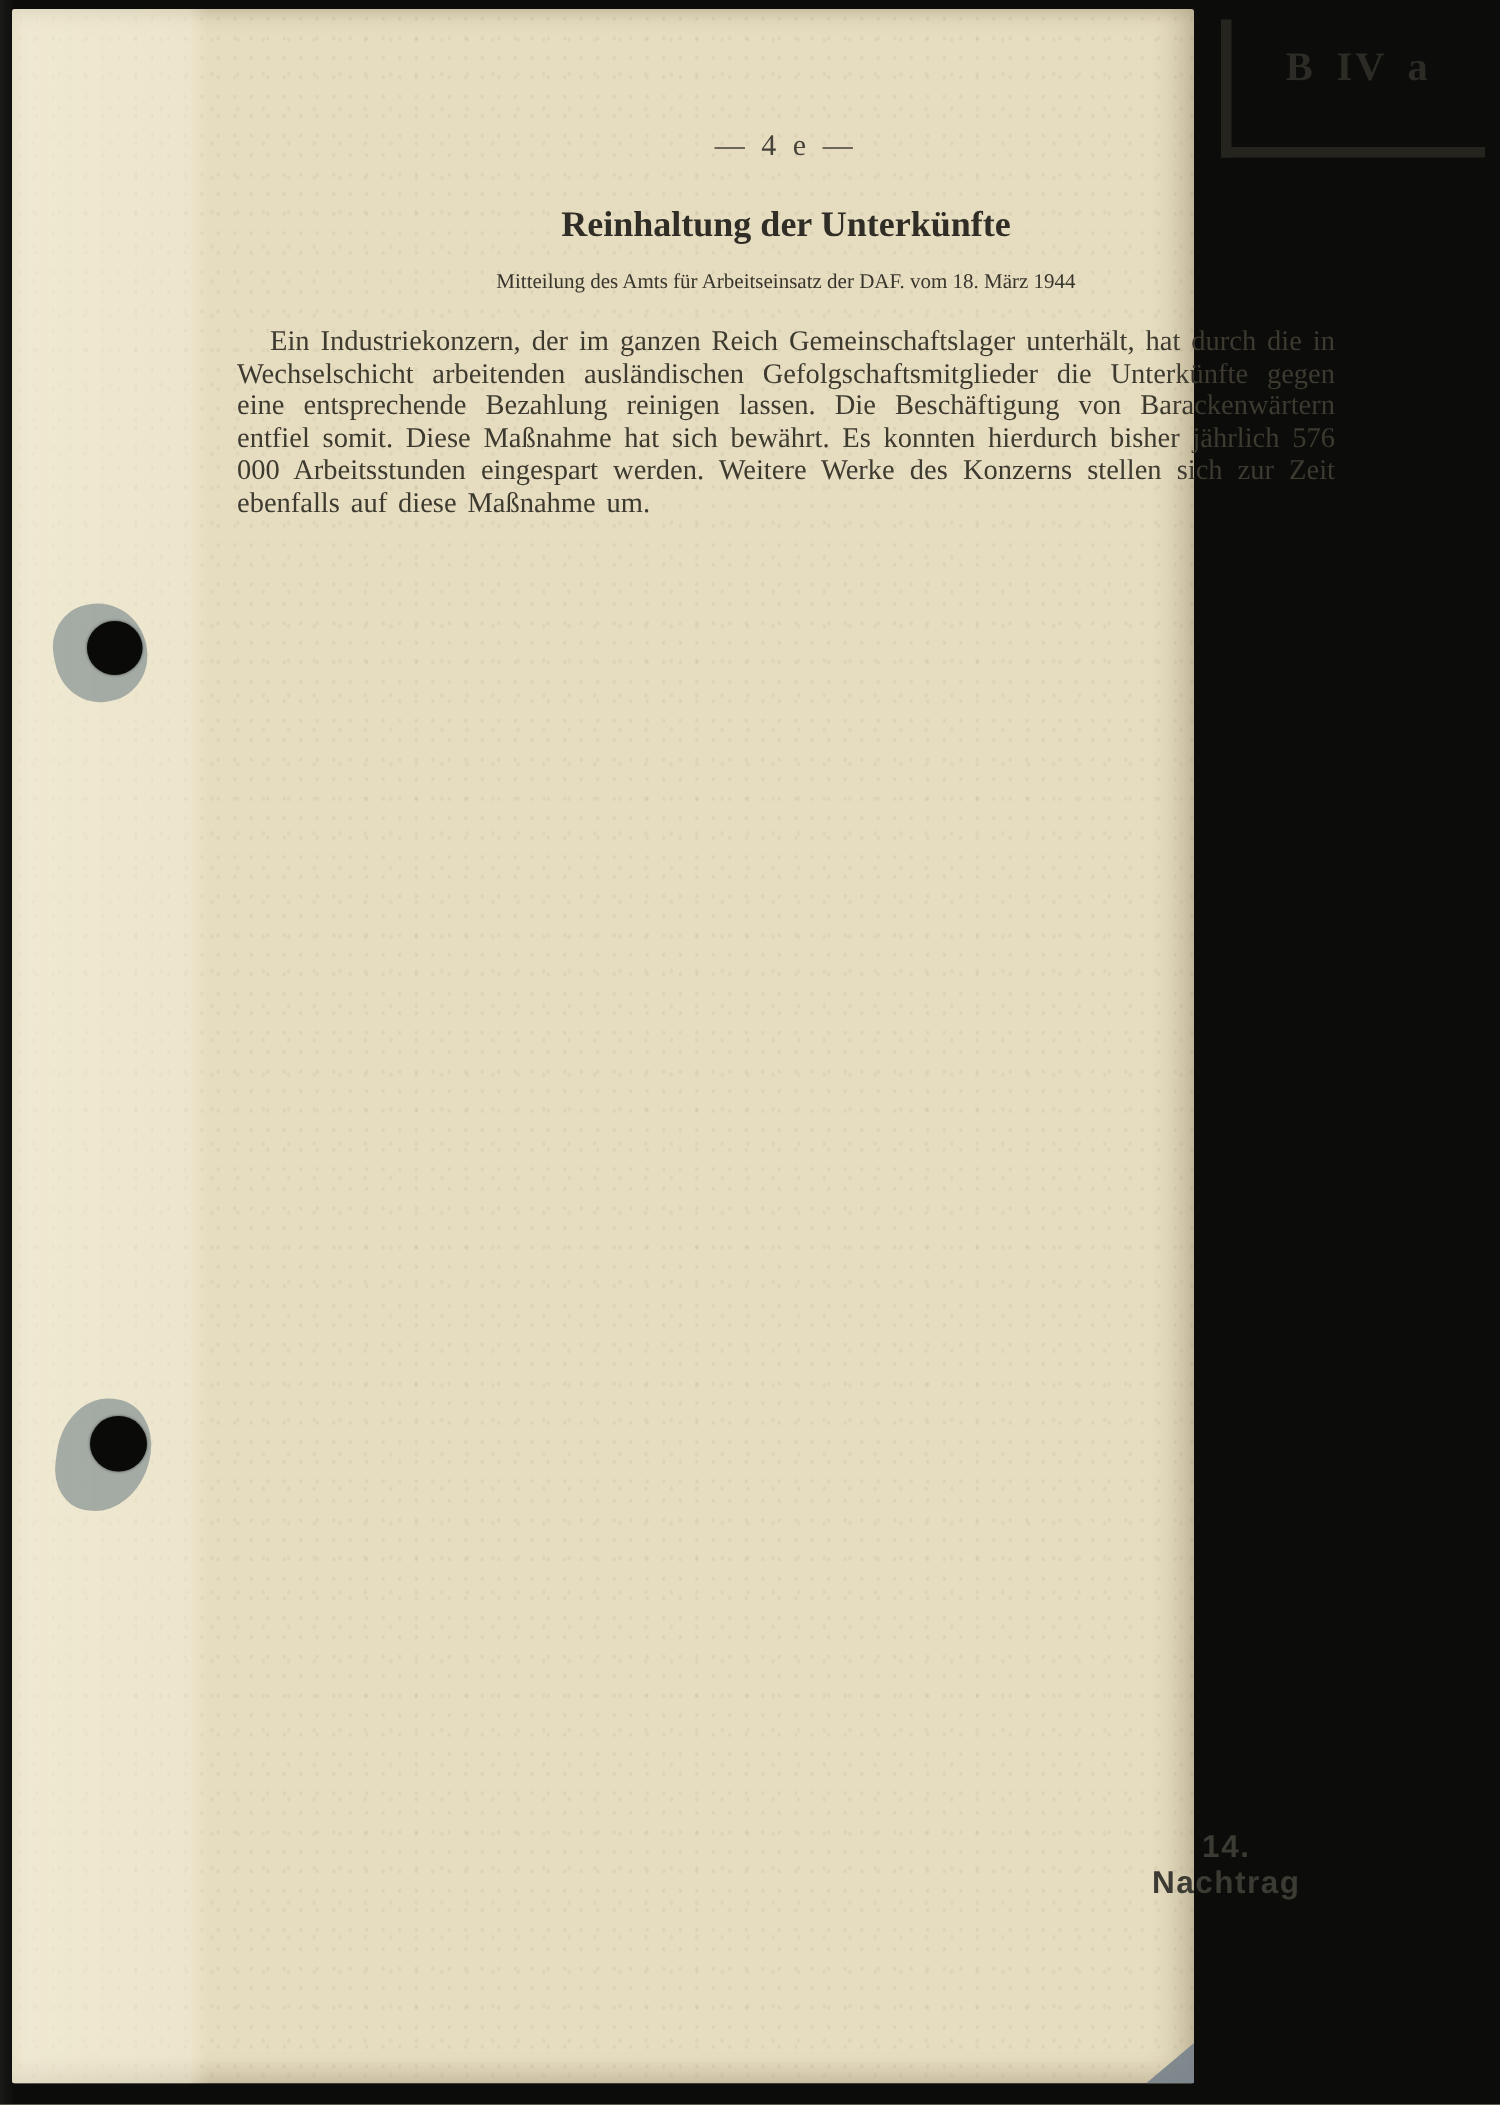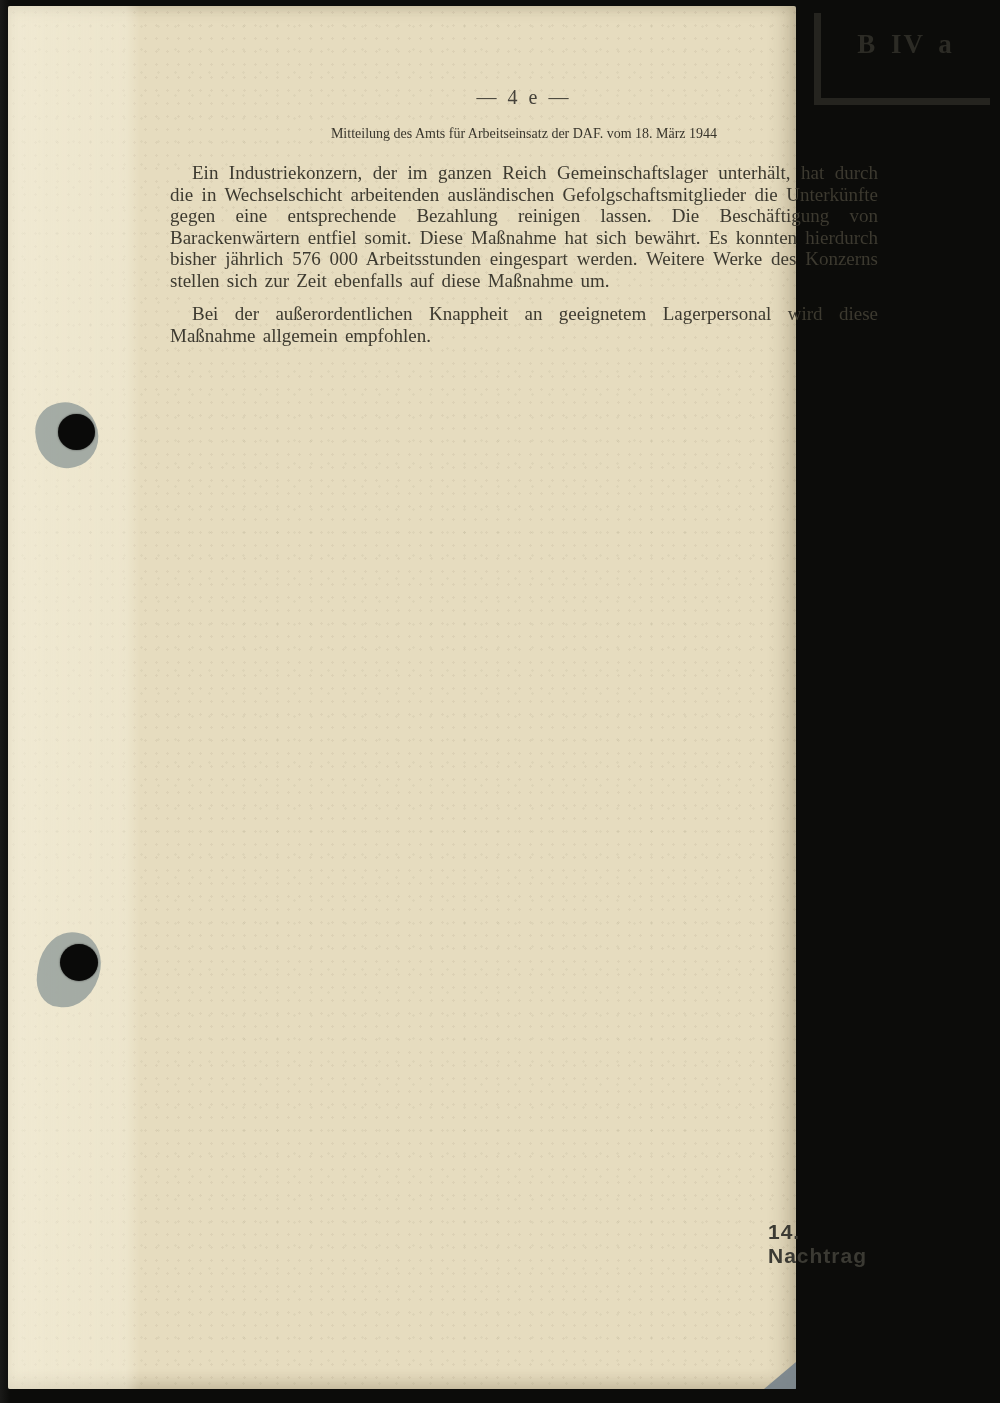--- a/index.html
+++ b/index.html
@@ -78,38 +78,39 @@
     font-size: 24px;
     color: #2f2d26;
   }
   .doc-subtitle {
     margin-top: 17px;
     text-align: center;
     font-size: 14px;
     color: #38352c;
   }
   .body-par {
-    margin: 12px;
+    margin: 0;
     font-size: 19px;
     line-height: 21.5px;
     text-align: justify;
     word-spacing: 2.5px;
     color: #3d3a30;
   }
   .par-1 { margin-top: 20px; text-indent: 22px; }
   .par-2 { margin-top: 5px;  text-indent: 22px; }
 
   .footer-label {
     position: absolute;
     left: 760px; top: 1214px;
     font-family: "Liberation Sans", sans-serif;
     font-weight: bold;
     font-size: 21px;
     letter-spacing: 1px;
     color: #3b3a33;
+    text-align: center;
   }
 
   
   .patch {
     position: absolute;
     background: rgba(154,163,158,0.88);
   }
   .patch-1 {
     left: 28px; top: 396px; width: 62px; height: 66px;
     border-radius: 46% 54% 50% 50%;
@@ -152,25 +153,25 @@
   <div class="patch patch-2"></div>
   <div class="hole hole-2"></div>
 
   <div class="class-box">
     <div class="class-label">B IV a</div>
   </div>
 
   <div class="text-col">
     <div class="page-number">— 4 e —</div>
 
+    <div class="doc-title">Reinhaltung der Unterkünfte</div>
 
     <div class="doc-subtitle">Mitteilung des Amts für Arbeitseinsatz der DAF. vom 18. März 1944</div>
 
     <p class="body-par par-1">Ein Industriekonzern, der im ganzen Reich Gemeinschaftslager unterhält, hat durch die in Wechselschicht arbeitenden ausländischen Gefolgschaftsmitglieder die Unterkünfte gegen eine entsprechende Bezahlung reinigen lassen. Die Beschäftigung von Barackenwärtern entfiel somit. Diese Maßnahme hat sich bewährt. Es konnten hierdurch bisher jährlich 576 000 Arbeitsstunden eingespart werden. Weitere Werke des Konzerns stellen sich zur Zeit ebenfalls auf diese Maßnahme um.</p>
 
-    <p class="body-par par-2">Bei der außerordentlichen Knappheit an geeignetem Lagerpersonal wird diese Maßnahme allgemein empfohlen.</p>
   </div>
 
   <div class="footer-label">14. Nachtrag</div>
 
   <div class="dog-ear"></div>
 
 </div>
 
 </body></html>

